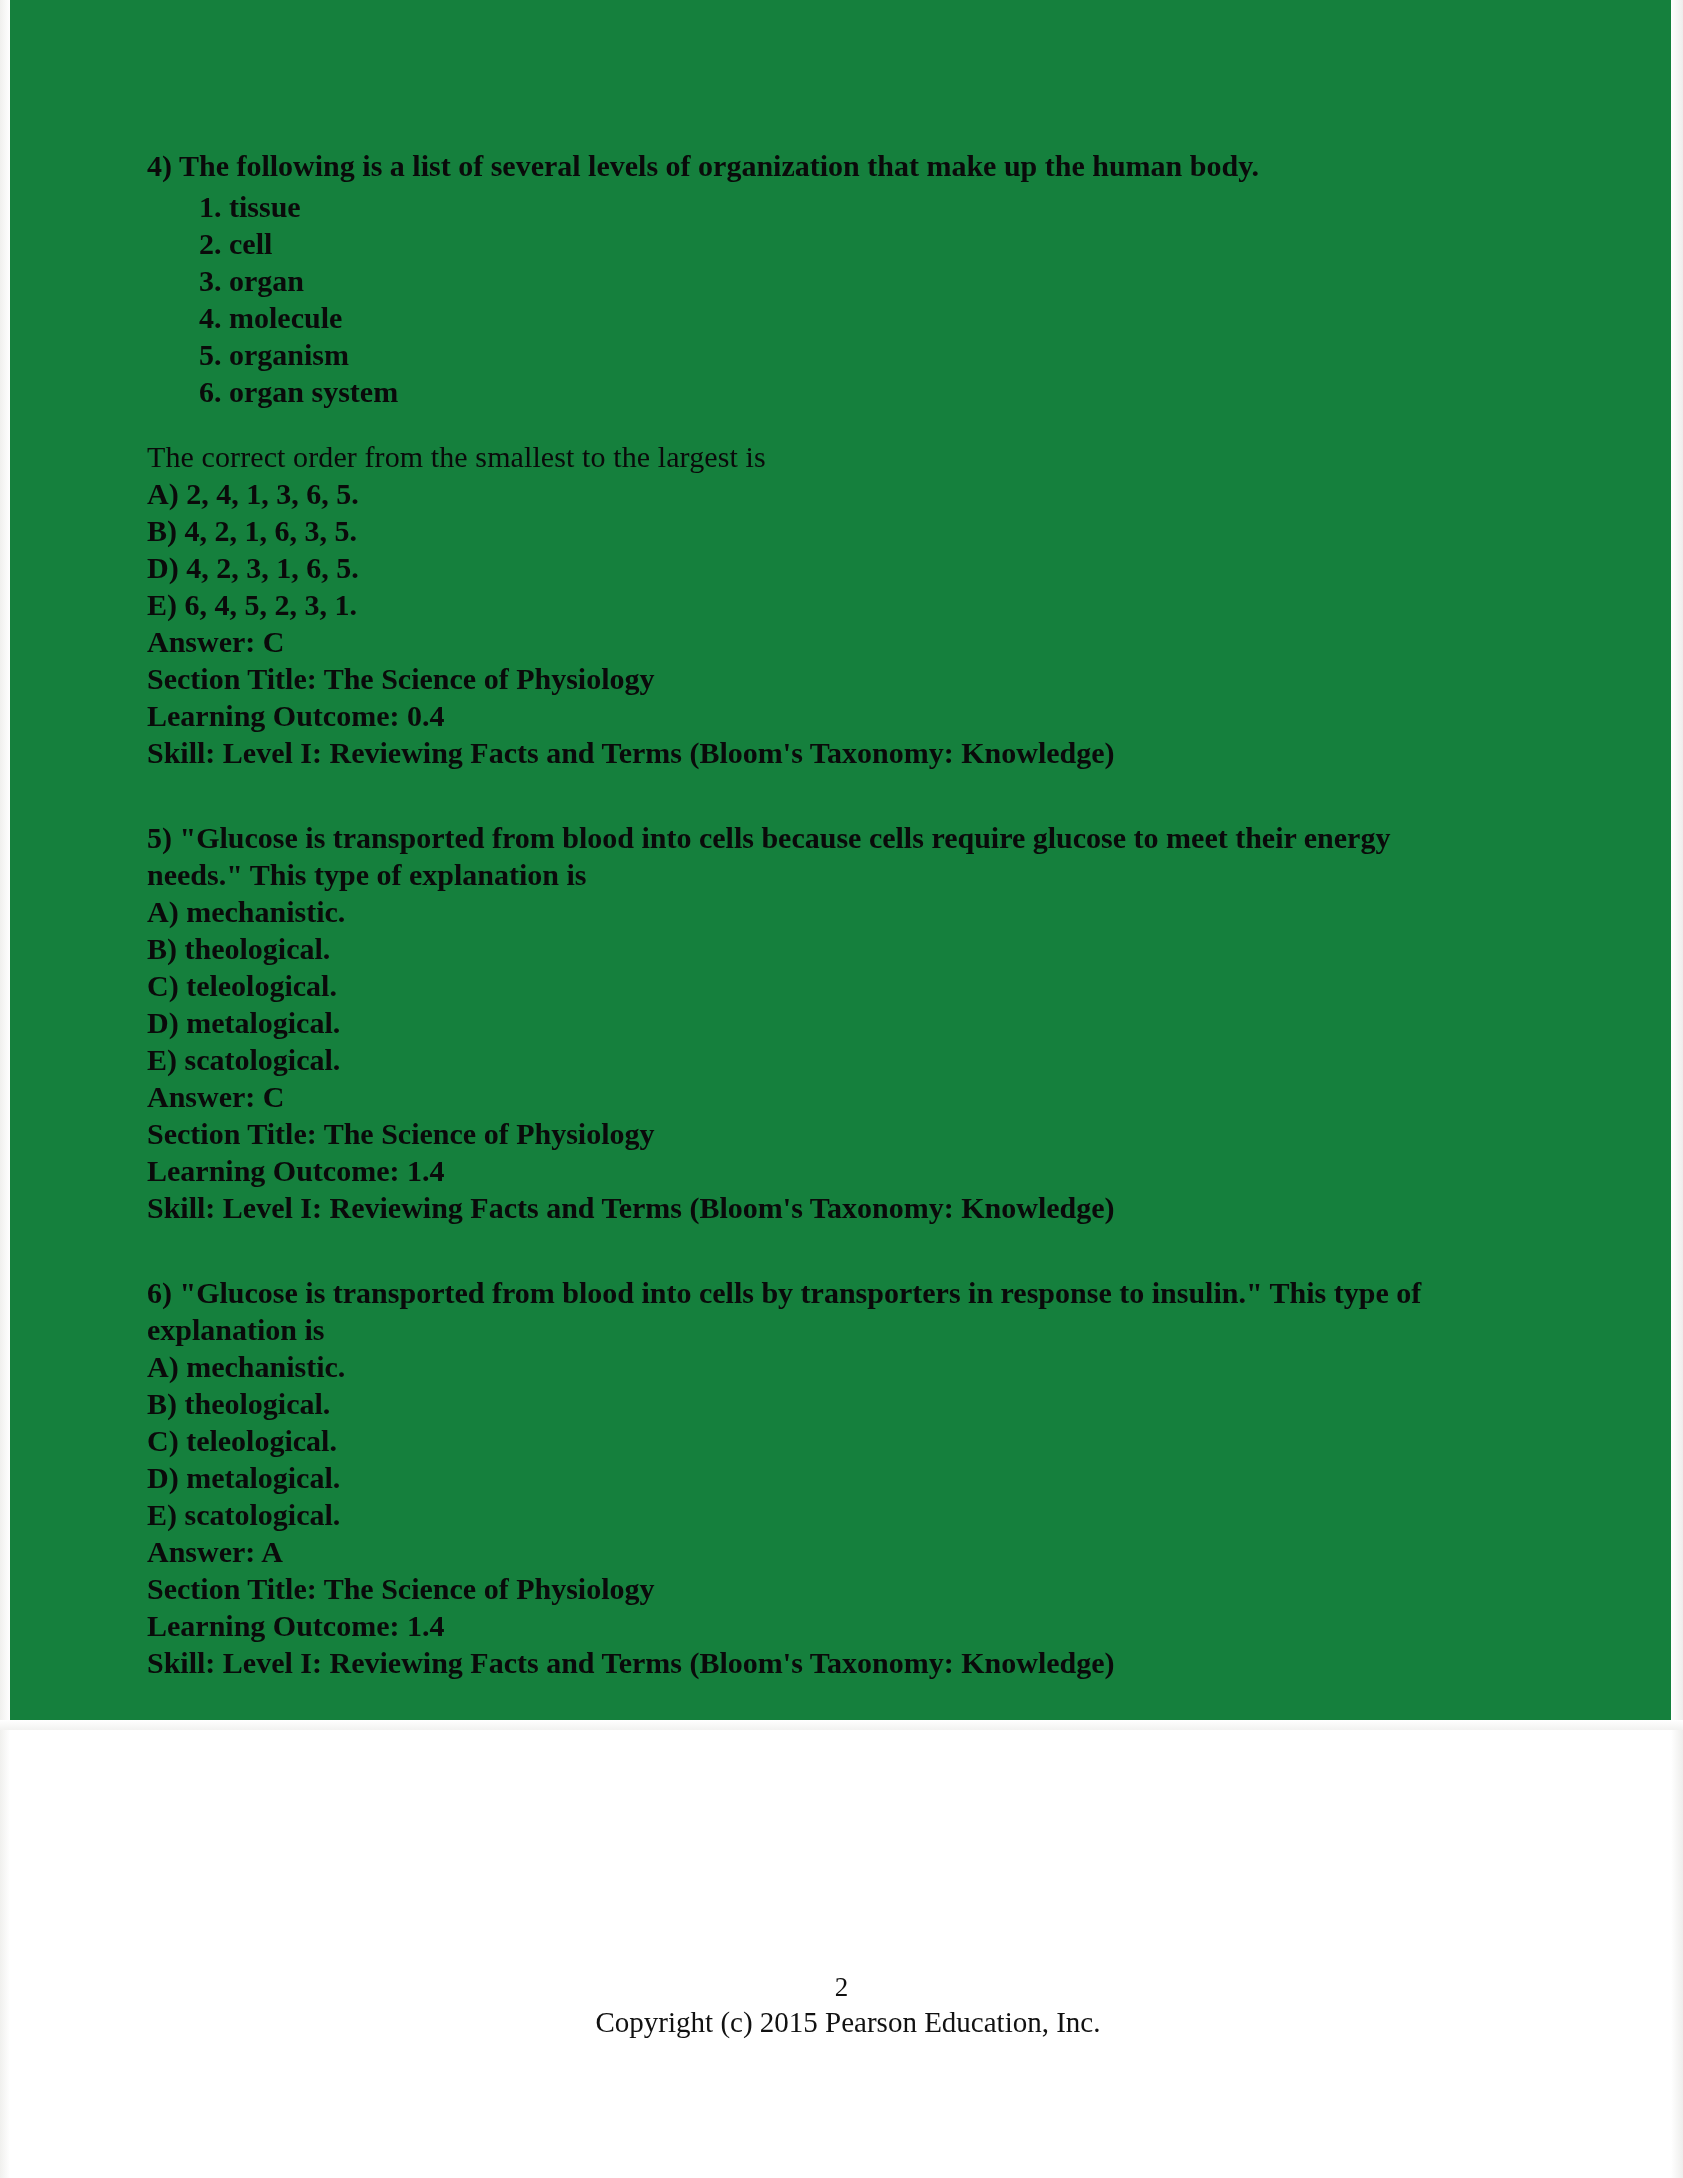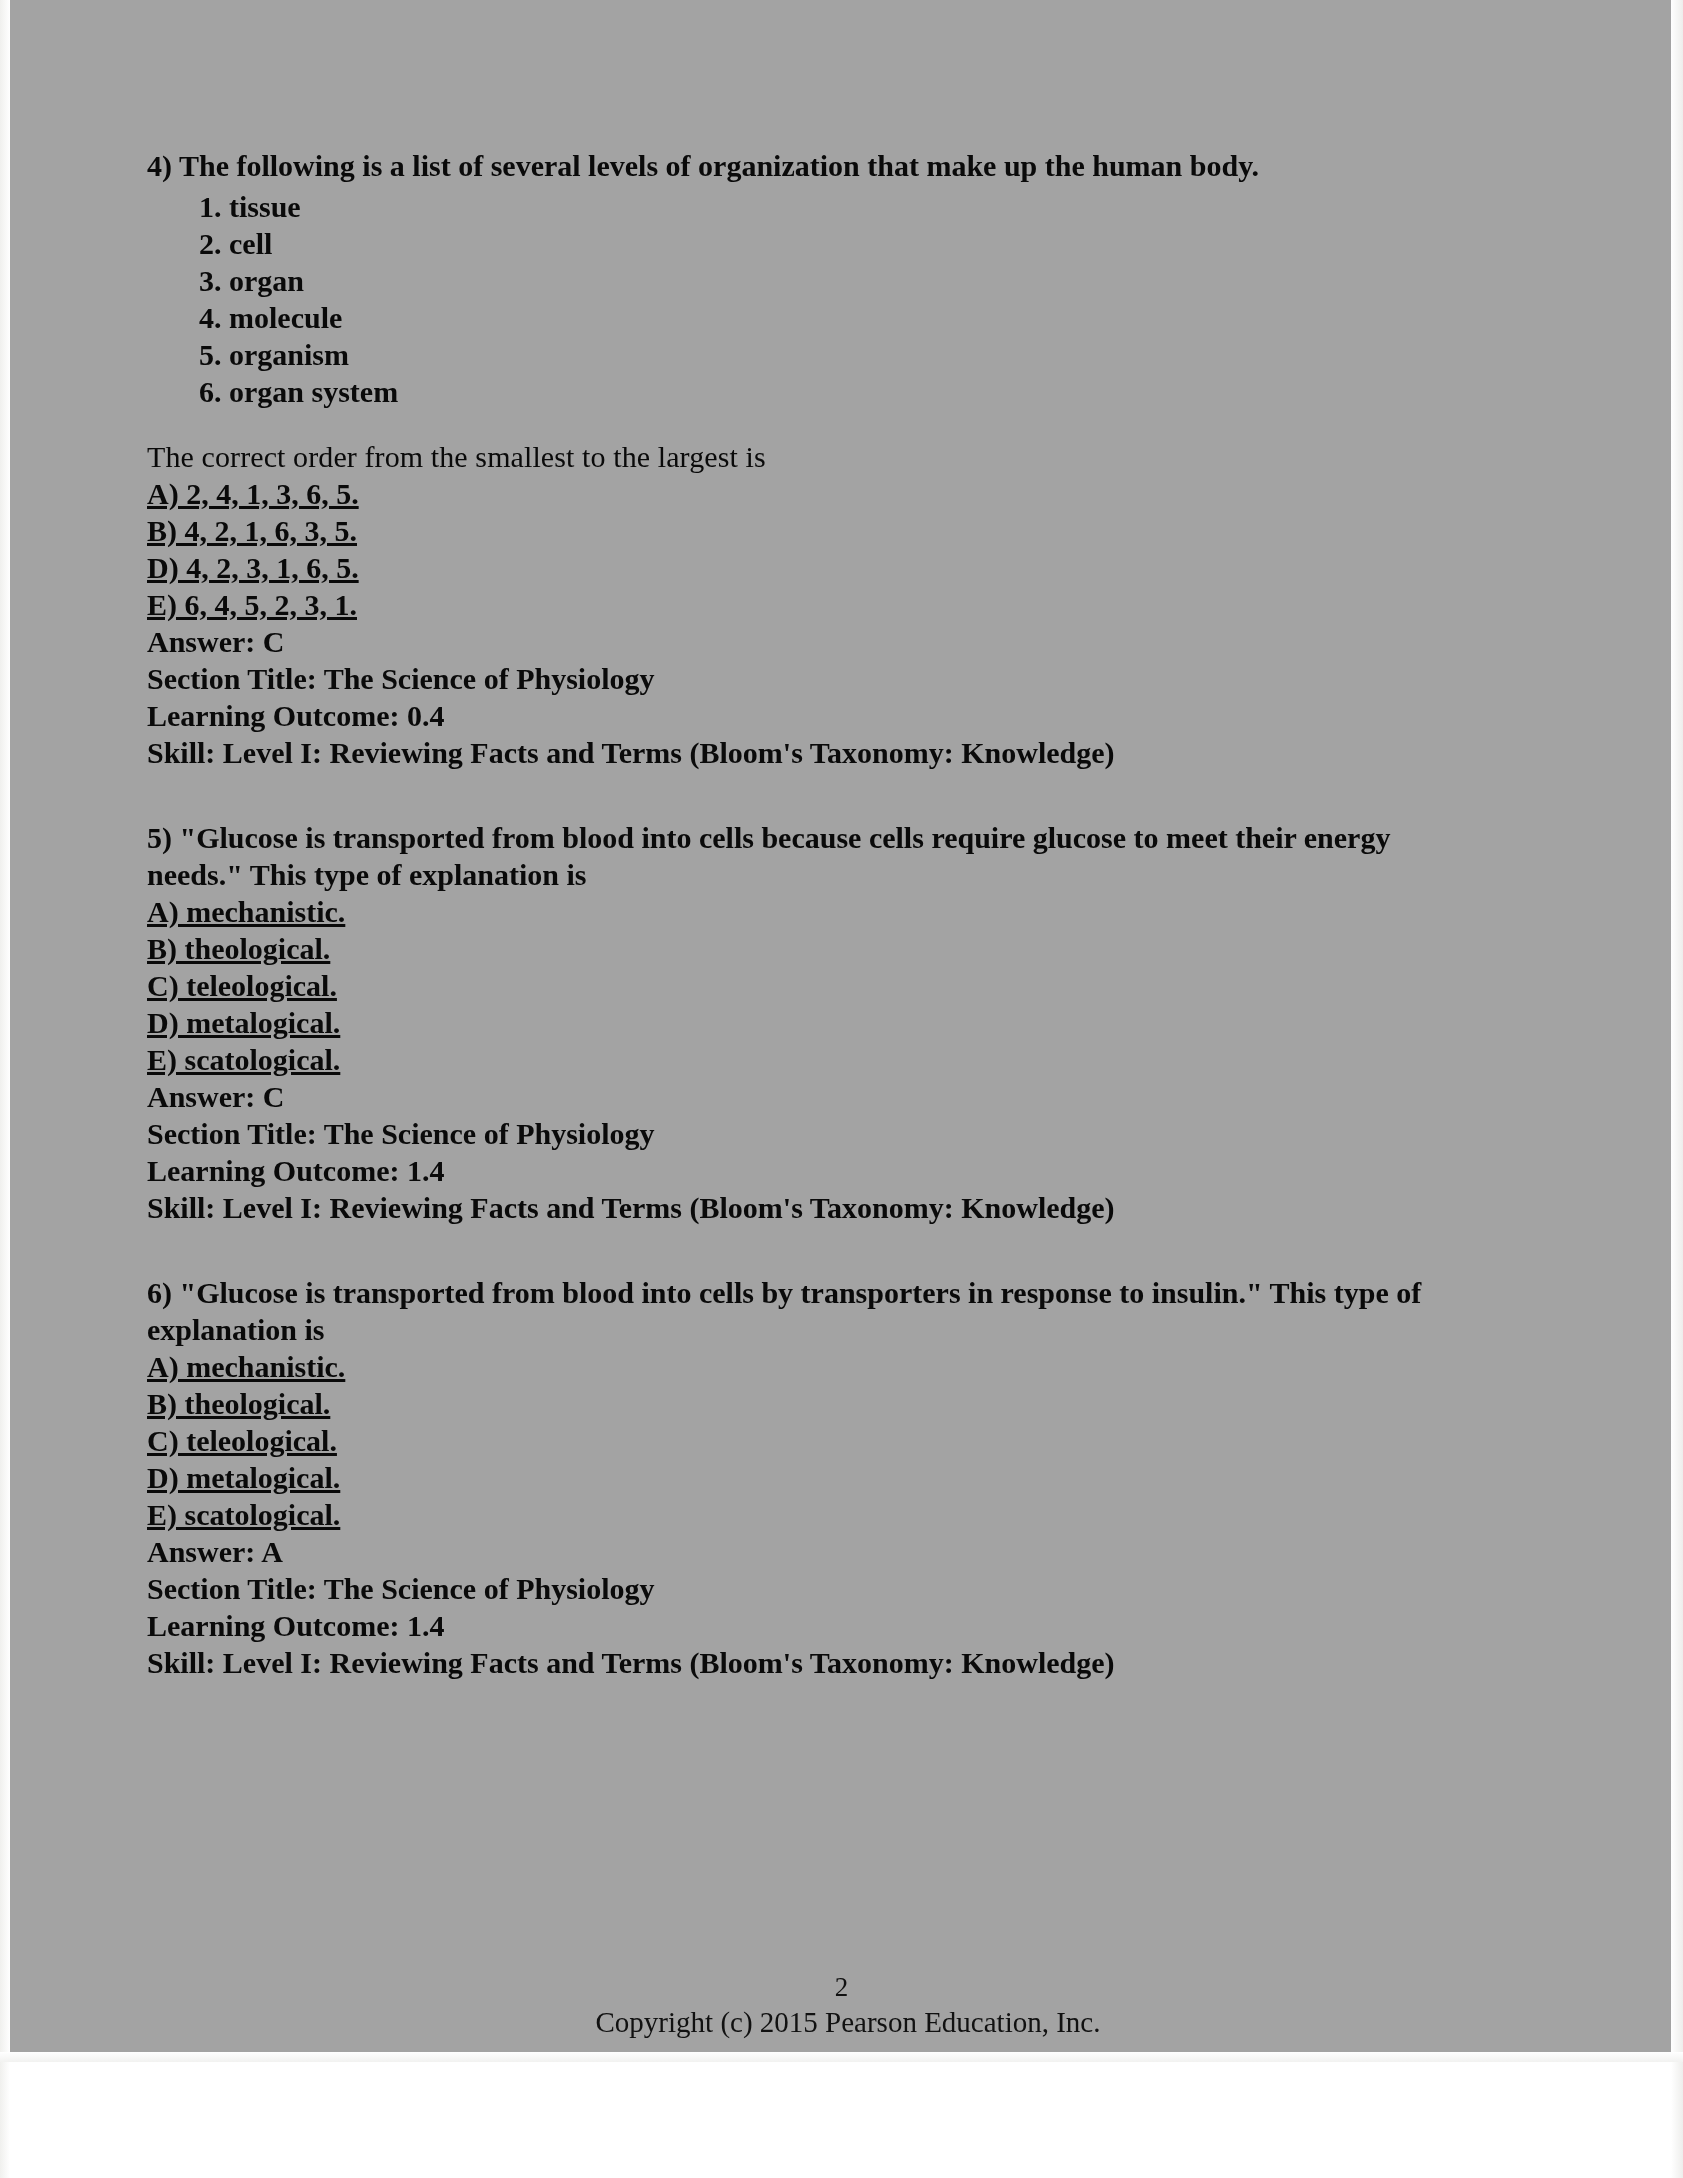--- a/index.html
+++ b/index.html
@@ -14,22 +14,22 @@
     font-family: "Liberation Serif", "DejaVu Serif", serif;
     color: #000000;
     overflow: hidden;
   }
 
   .page {
     position: absolute;
     left: 0;
     top: 0;
     width: 1683px;
-    height: 2062px;
-    background: #a3a3a3;
+    height: 1730px;
+    background: #15803d;
   }
 
   
   .scan-edge-left {
     position: absolute;
     left: 0; top: 0;
     width: 10px; height: 2178px;
     background: linear-gradient(to right, #f0f0ee, #ffffff);
   }
   .scan-edge-right {
@@ -89,21 +89,20 @@
     line-height: 37px;
     padding-left: 48px;
     color: #0a0a0a;
   }
 
   .option {
     font-size: 30px;
     font-weight: bold;
     line-height: 37px;
     color: #0a0a0a;
-    text-decoration: underline;
   }
 
   .meta {
     font-size: 30px;
     font-weight: bold;
     line-height: 37px;
     color: #0a0a0a;
   }
 
   .footer {

